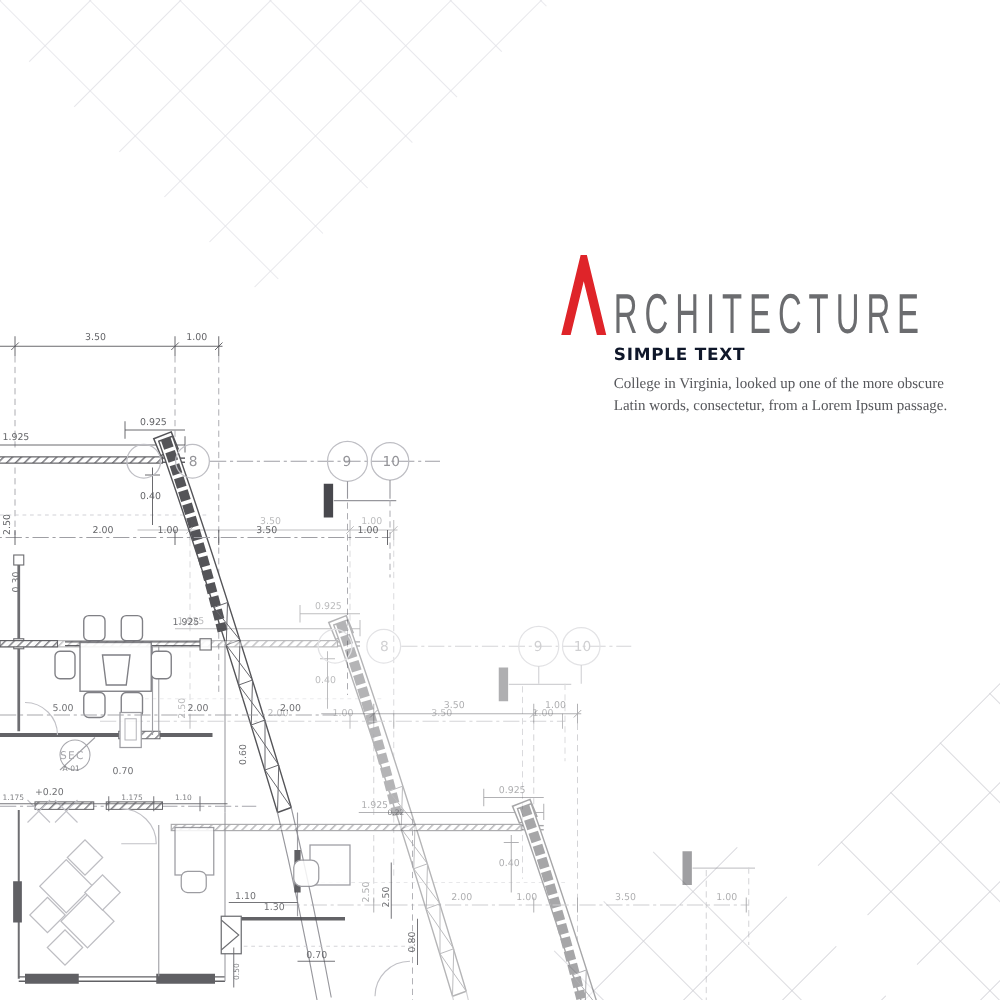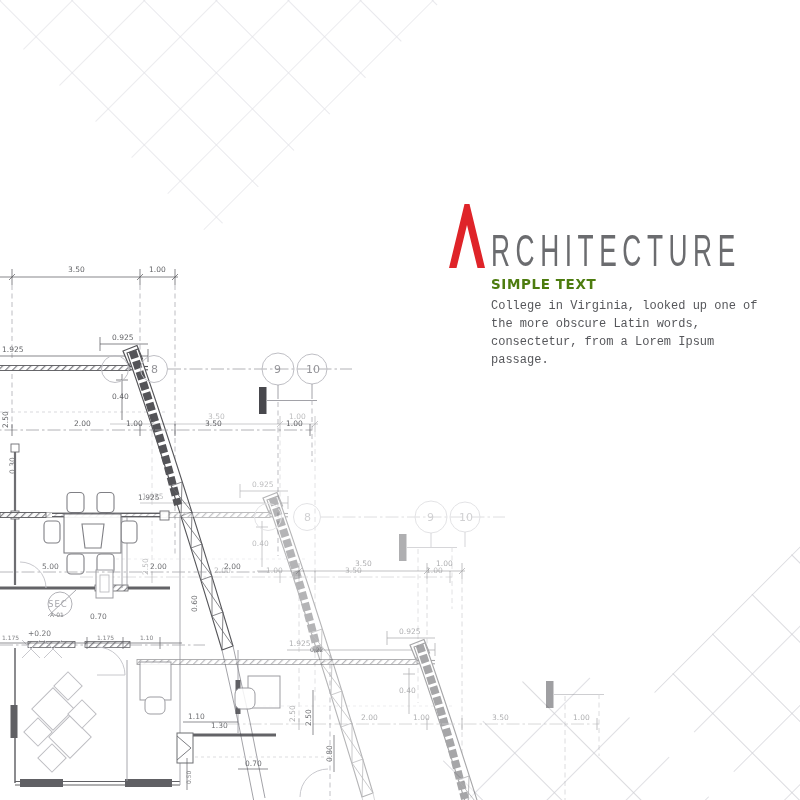--- a/index.html
+++ b/index.html
@@ -22,23 +22,23 @@
   .sec {font-size:8.5px;fill:#97979d;letter-spacing:1px;}
 
   
   .brand-a{position:absolute;left:446px;top:201px;width:42px;height:68px;}
   .brand-rest{position:absolute;left:491px;top:233px;height:37px;
       font-family:"Liberation Sans",sans-serif;font-size:45px;line-height:35px;
       color:#6b6c6f;letter-spacing:9.5px;transform:scaleX(0.585);transform-origin:left top;
       white-space:nowrap;}
   .brand-sub{position:absolute;left:491px;top:276px;
       font-family:"DejaVu Sans",sans-serif;font-size:13.5px;font-weight:bold;
-      color:#4d7c0f;letter-spacing:0.6px;}
+      color:#0f172a;letter-spacing:0.6px;}
   .brand-body{position:absolute;left:491px;top:297px;width:276px;
-      font-family:Liberation Mono, monospace;font-size:12px;line-height:18px;color:#56575b;}
+      font-family:Liberation Serif, serif;font-size:12px;line-height:18px;color:#56575b;}
 </style>
 </head>
 <body>
 
 <div class="stage">
 
 <svg width="800" height="800" viewBox="0 0 800 800">
   <defs>
 
     <pattern id="patTL" width="51" height="51" patternUnits="userSpaceOnUse" patternTransform="rotate(45)">

